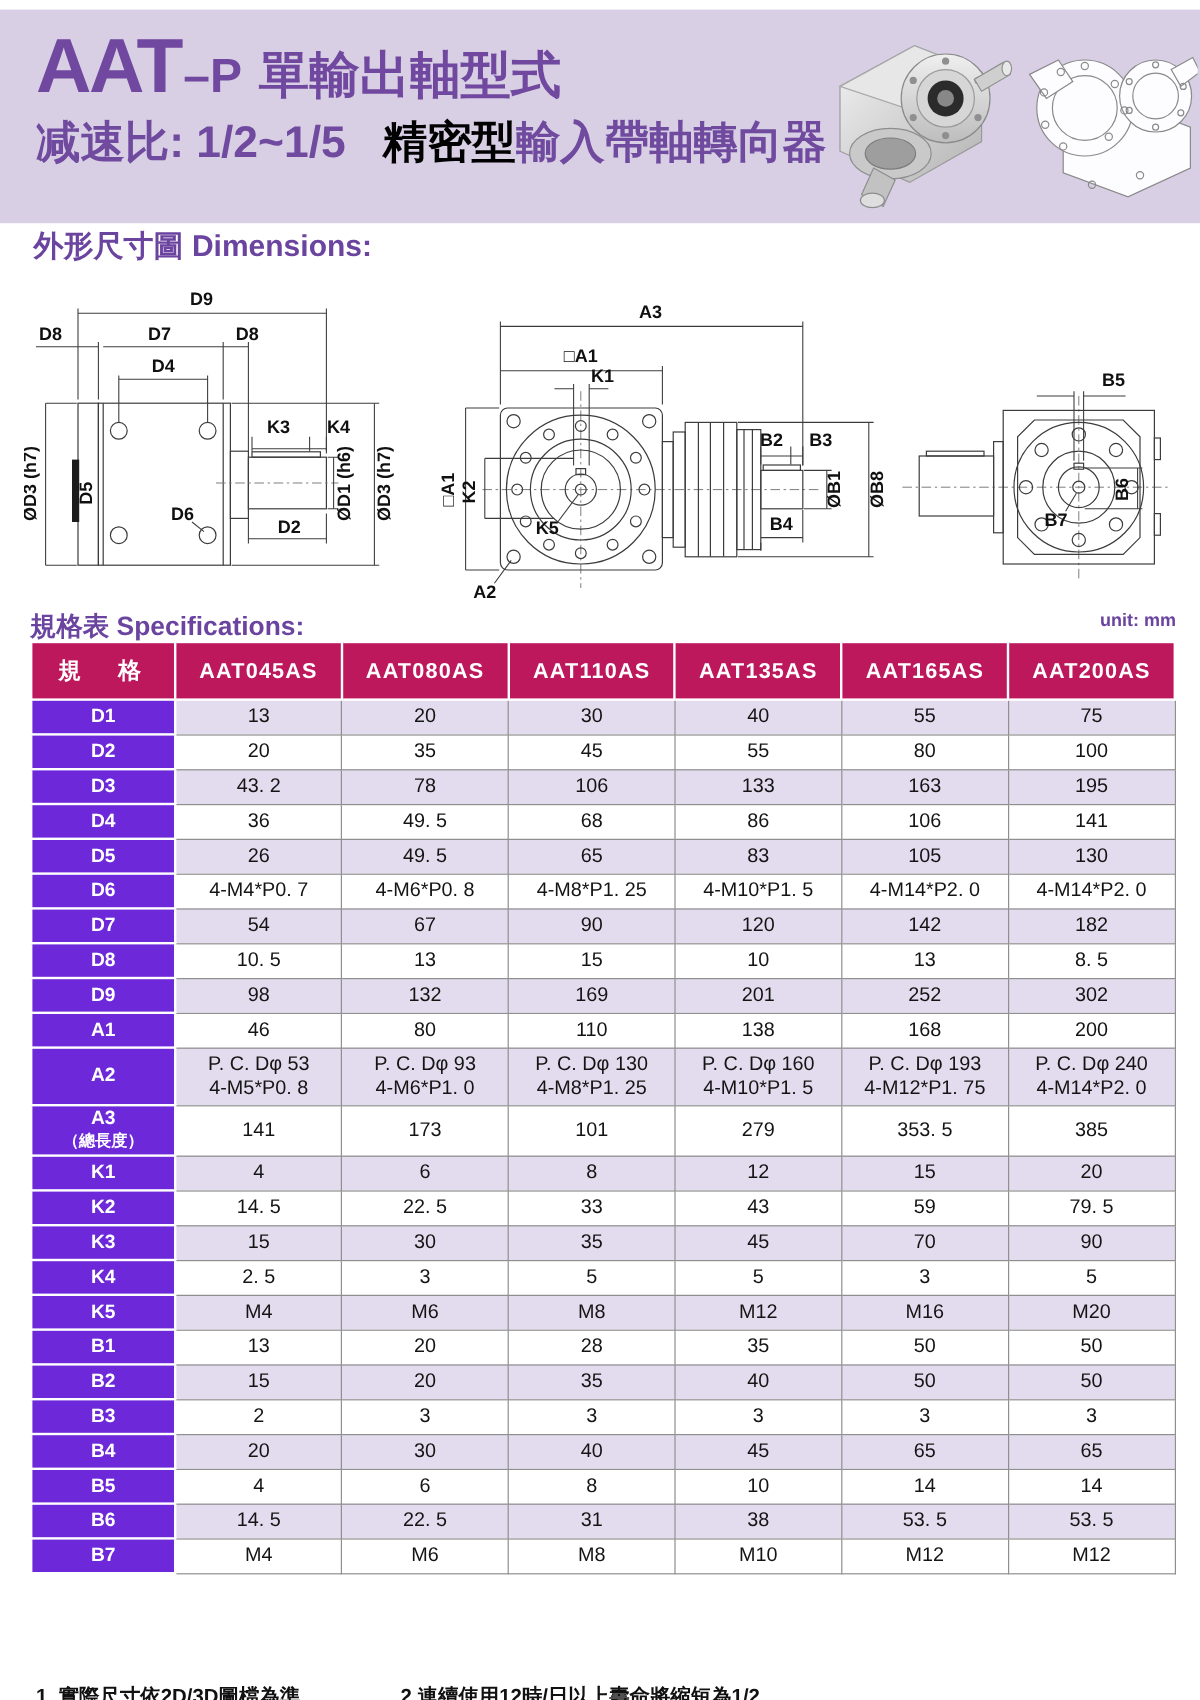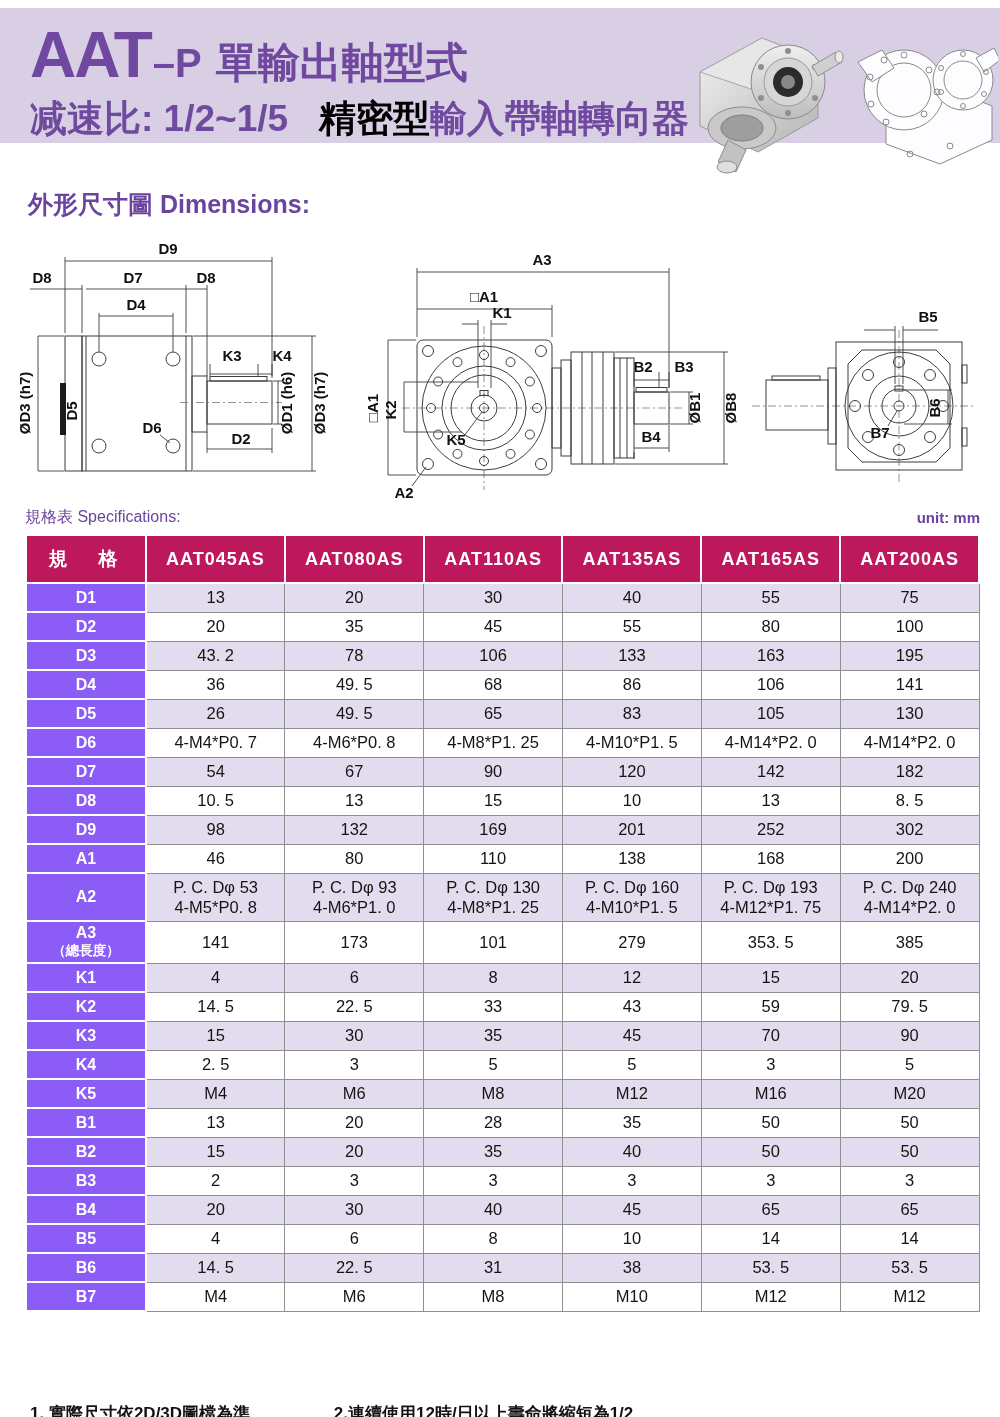--- a/index.html
+++ b/index.html
@@ -1,48 +1,48 @@
 <!DOCTYPE html>
 <html><head>
 <meta charset="utf-8">
 <style>
   html,body{margin:0;padding:0;background:#ffffff;}
   body{font-family:"Liberation Sans","DejaVu Sans",sans-serif;}
   .page{position:relative;width:1000px;height:1417px;background:#ffffff;overflow:hidden;}
 
   
-  .banner{position:absolute;left:0;top:8px;width:1000px;height:135px;background:#d8cfe4;}
+  .banner{position:absolute;left:0;top:8px;width:1000px;height:178px;background:#d8cfe4;}
   .title-block{position:absolute;left:30px;top:10px;white-space:nowrap;}
   .title-line1{display:flex;align-items:baseline;color:#71489f;}
   .t-model{font-size:64px;font-weight:700;letter-spacing:-2px;}
   .t-suffix{font-size:40px;font-weight:700;margin-left:2px;}
   .t-cjk{font-size:42px;font-weight:700;margin-left:14px;}
   .title-line2{margin-top:2px;font-size:37px;font-weight:700;color:#6f4a9e;}
   .t-red{color:#000000;}
   .prod-img{position:absolute;}
 
   
   .dims-heading{position:absolute;left:28px;top:188px;font-size:25px;font-weight:700;color:#6b44a0;}
-  .spec-heading{position:absolute;left:25px;top:507px;font-size:16px;font-weight:400;color:#6b44a0;}
+  .spec-heading{position:absolute;left:25px;top:507px;font-size:22px;font-weight:700;color:#6b44a0;}
   .unit-label{position:absolute;right:20px;top:509px;font-size:15px;font-weight:700;color:#6b44a0;}
 
   
   .dwg{position:absolute;}
   .dwg text{font-family:"Liberation Sans","DejaVu Sans",sans-serif;font-size:15px;font-weight:700;fill:#101010;}
   .dwg .thin{stroke:#3c3c3c;stroke-width:1;fill:none;}
   .dwg .dim{stroke:#3c3c3c;stroke-width:0.9;fill:none;}
   .dwg .cl{stroke:#777;stroke-width:0.8;stroke-dasharray:8 3 2 3;fill:none;}
 
   
   .spec-wrap{position:absolute;left:25px;top:534px;width:955px;}
   table.spec{border-collapse:collapse;width:955px;table-layout:fixed;}
   table.spec thead th{background:#be185d;color:#fff;border:2px solid #fff;height:44px;
       font-size:18px;font-weight:700;letter-spacing:1px;}
   table.spec thead th.param{font-size:19px;letter-spacing:6px;}
-  table.spec tbody th{background:#8b5cf6;color:#fff;border:2px solid #fff;font-weight:700;
+  table.spec tbody th{background:#6d28d9;color:#fff;border:2px solid #fff;font-weight:700;
       font-size:16px;padding:2px 0;}
   table.spec tbody td{border:1px solid #8f8f8f;text-align:center;padding:3px 2px;font-size:16.5px;
       color:#141414;white-space:pre-line;line-height:1.25;}
   table.spec tbody tr{height:29px;}
   table.spec tbody tr:nth-child(odd) td{background:#e3dcee;}
   table.spec tbody tr:nth-child(even) td{background:#ffffff;}
   .sublabel{display:block;font-size:13.5px;font-weight:700;}
 
   
   .footnotes{position:absolute;left:30px;top:1378px;font-size:17px;font-weight:700;color:#111;}

